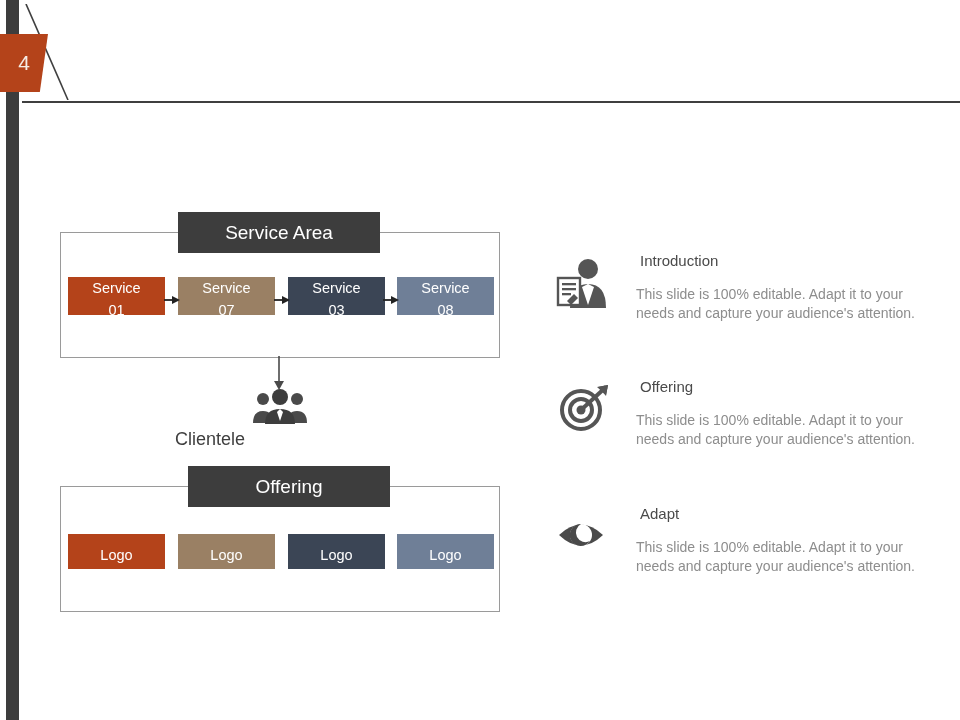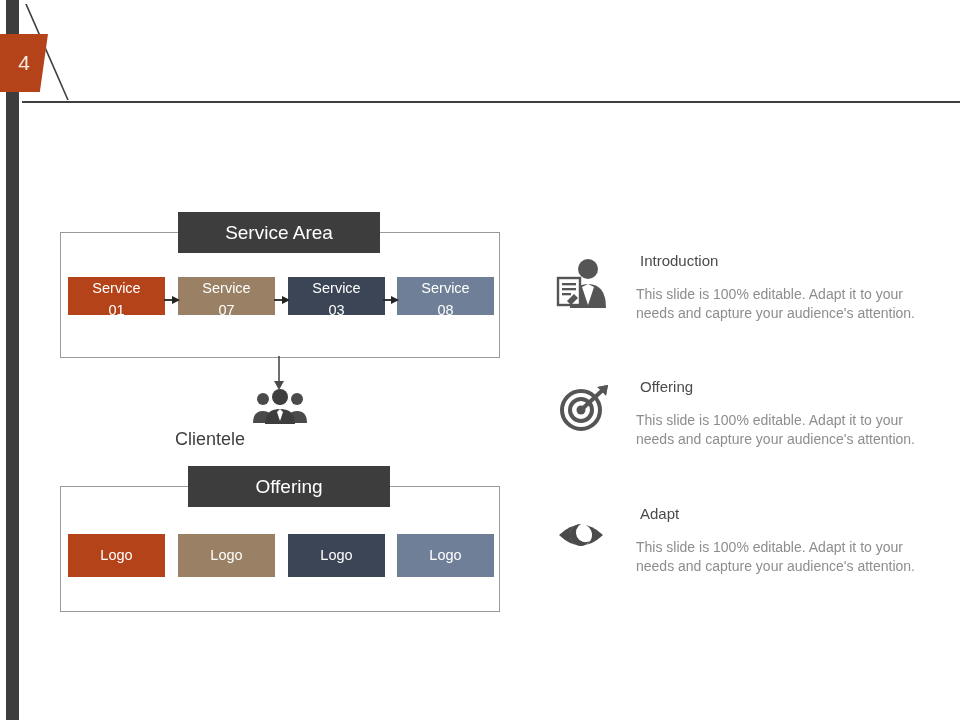--- a/index.html
+++ b/index.html
@@ -149,21 +149,21 @@
     color: #3f3f3f;
   }
 
   
   #offering-frame { left: 60px; top: 486px; width: 438px; height: 124px; }
   #offering-title { left: 172px; top: 466px; width: 202px; margin-left: 16px; }
 
   .logo-box {
     position: absolute;
     width: 97px;
-    height: 43px;
+    height: 35px;
     top: 534px;
     color: #ffffff;
     font-size: 14.5px;
     line-height: 43px;
     text-align: center;
   }
   #logo-0 { left: 68px;  background: #b4431a; }
   #logo-1 { left: 178px; background: #9a8064; }
   #logo-2 { left: 288px; background: #3b4555; }
   #logo-3 { left: 397px; background: #6f7f97; }

